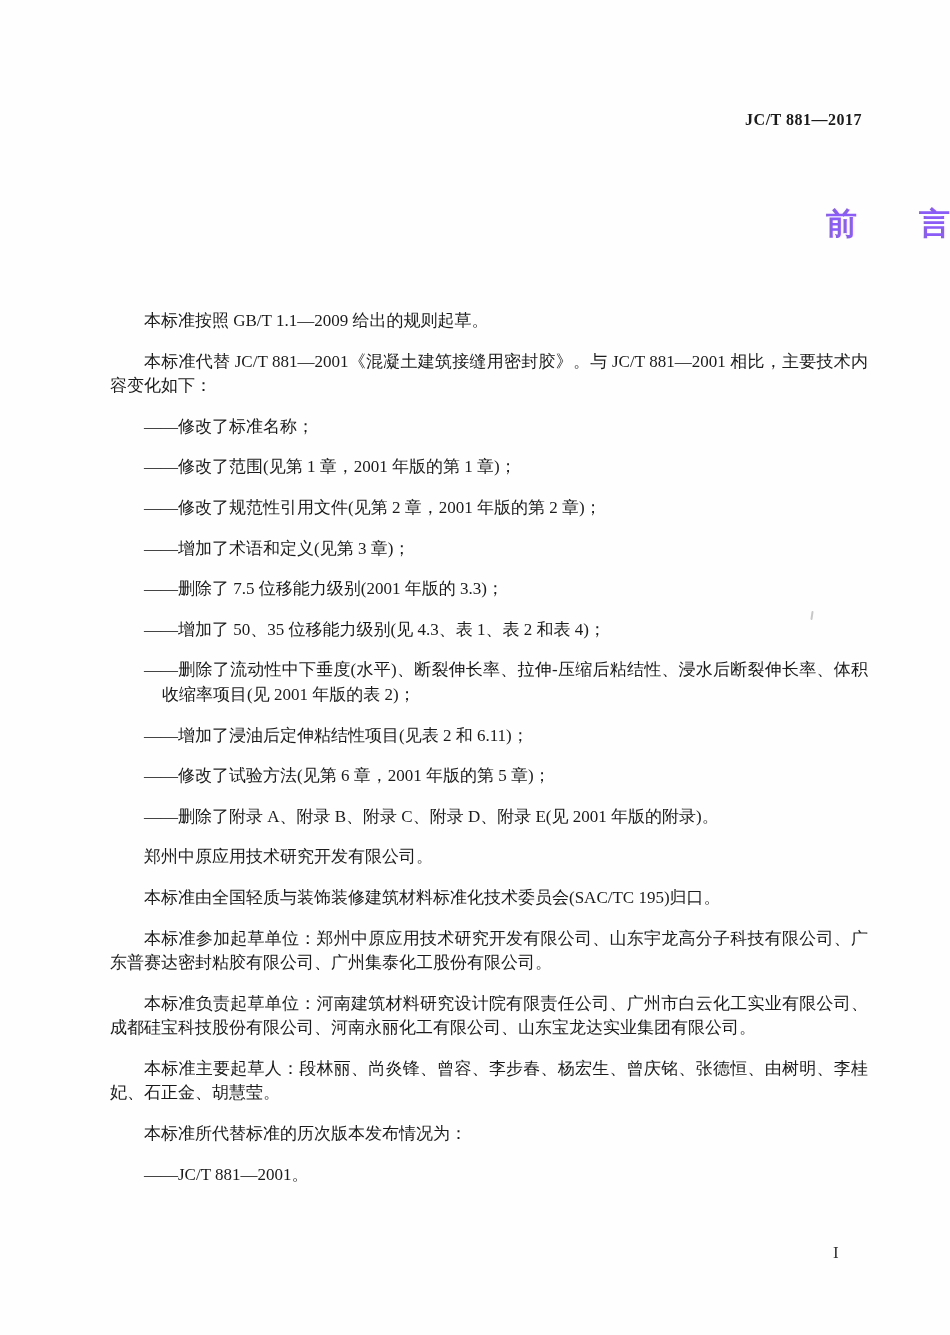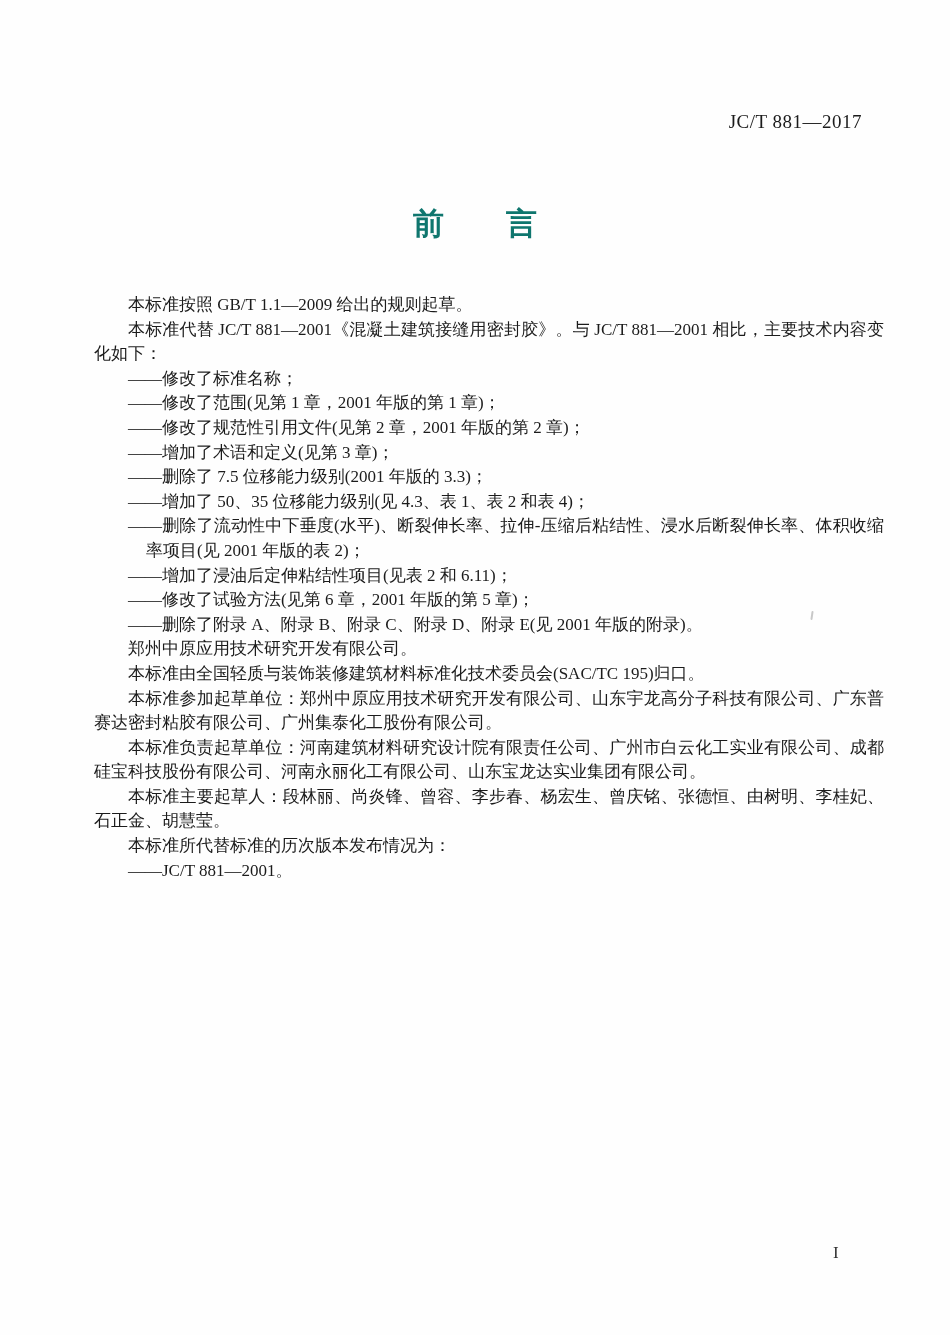--- a/index.html
+++ b/index.html
@@ -14,48 +14,48 @@
     margin: 0 auto;
     background: #fefefe;
     overflow: hidden;
     color: #1b1b1b;
     font-family: "Liberation Serif", "DejaVu Serif", serif;
   }
   .header-code {
     position: absolute;
     top: 111px;
     right: 88px;
-    font-size: 19px;
-    font-weight: 400;
+    font-size: 16px;
+    font-weight: 700;
     letter-spacing: 0.5px;
     font-family: "Liberation Serif", "DejaVu Serif", serif;
   }
   .doc-title {
     position: absolute;
     top: 203px;
     left: 0;
     width: 950px;
-    text-align: center;
+    text-align: right;
     font-size: 31px;
     font-weight: 700;
     font-family: "Liberation Sans", "DejaVu Sans", sans-serif;
-    color: #0f766e;
+    color: #8b5cf6;
   }
   .content {
     position: absolute;
     top: 293px;
     left: 94px;
     width: 790px;
     font-size: 17px;
     line-height: 24.6px;
     text-align: justify;
     color: #1b1b1b;
   }
   .content p {
-    margin: 0;
+    margin: 16px;
     padding: 0;
   }
   p.indent {
     text-indent: 34px;
   }
   p.list {
     text-indent: 34px;
   }
   p.list-hang {
     padding-left: 52px;

